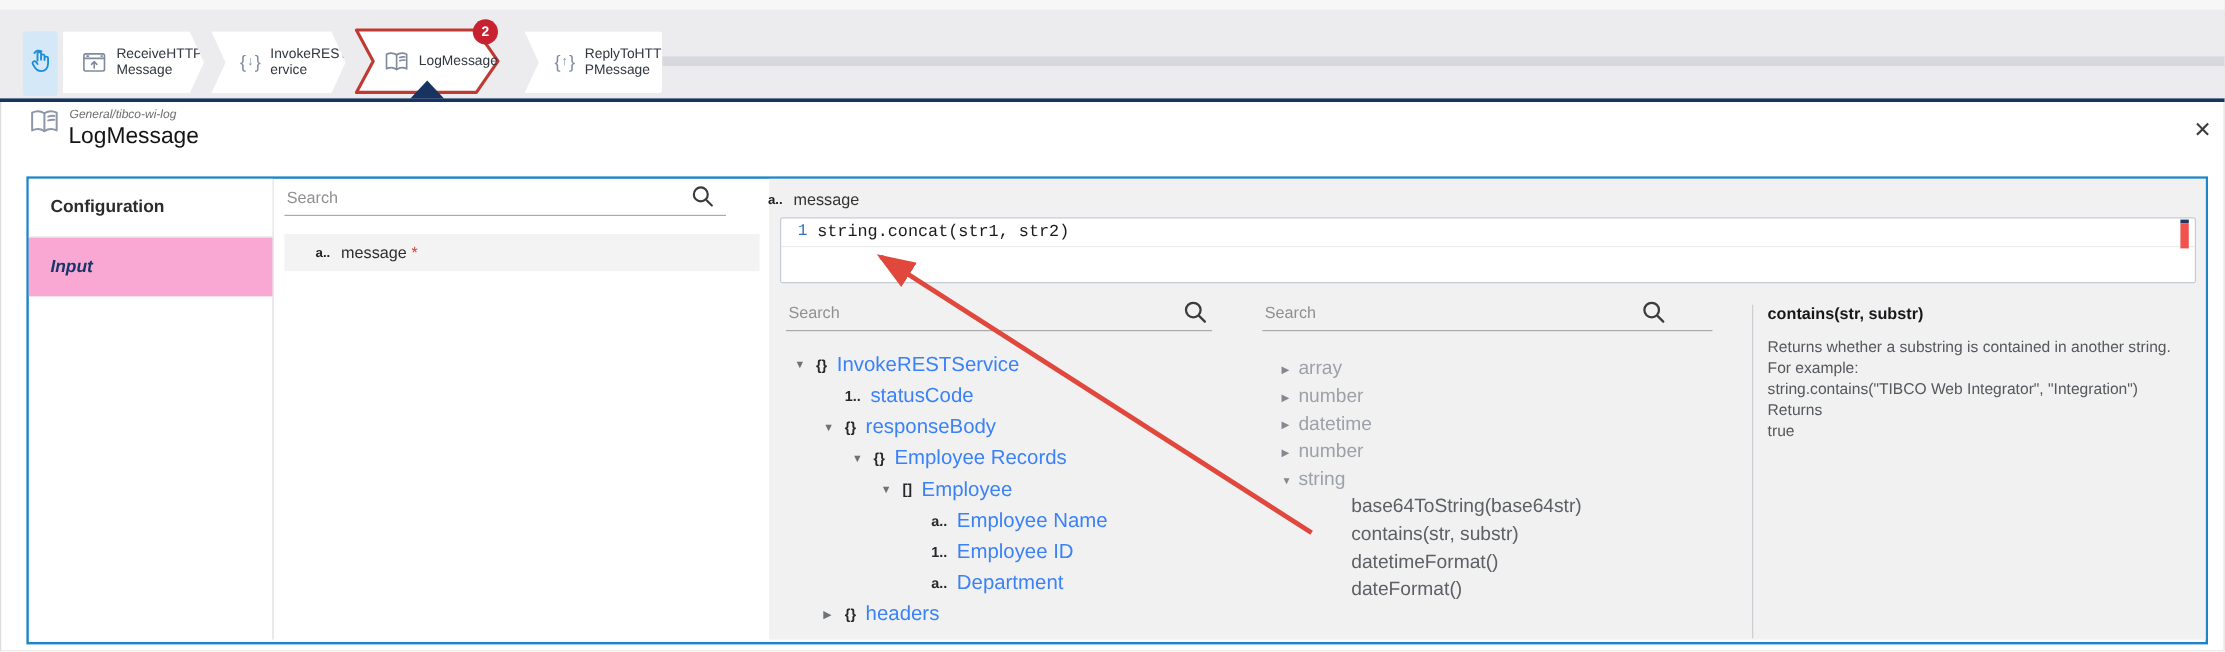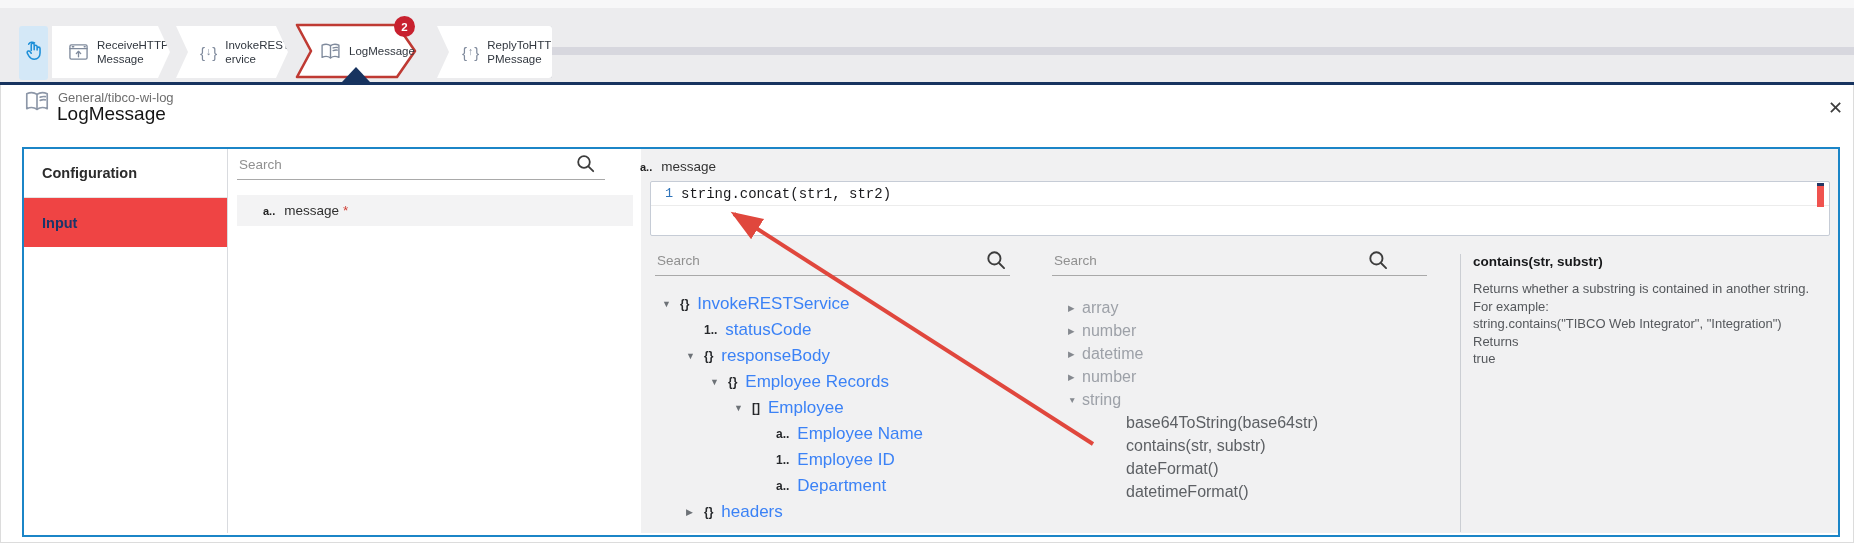--- a/index.html
+++ b/index.html
@@ -32,34 +32,34 @@
          background:var(--badge-red,#c8212f);color:#fff;font-size:11.5px;font-weight:bold;
          display:flex;align-items:center;justify-content:center;}
   .sel-pointer{position:absolute;left:342px;top:67px;width:0;height:0;
                border-left:14px solid transparent;border-right:14px solid transparent;
                border-bottom:15px solid var(--navy,#17335f);}
   .braces .br{font-size:15px;color:#7f8a9c;}
   .braces .ar{font-size:10.5px;color:#7f8a9c;position:relative;top:-1px;margin:0 1px;}
 
   
   .hdr-book{position:absolute;left:24px;top:90px;color:#8d97a8;}
-  .breadcrumb{position:absolute;left:58px;top:90px;font-size:13px;color:#6e6e6e;}
+  .breadcrumb{position:absolute;left:58px;top:90px;font-size:10px;color:#6e6e6e;font-style:italic;}
   .page-title{position:absolute;left:57px;top:103px;font-size:19px;color:#141414;}
   .close-x{position:absolute;left:1828px;top:97px;font-size:18px;color:#3d3d3d;cursor:pointer;}
 
   
   .panel{position:absolute;left:22px;top:147px;width:1818px;height:390px;box-sizing:border-box;
          border:2px solid var(--panel-blue,#1b85c7);background:#fff;}
   .right-bg{position:absolute;left:641px;top:149px;width:1197px;height:384px;background:#f1f1f2;}
   .col-divider{position:absolute;left:227px;top:149px;width:1px;height:384px;background:#d9dbdf;}
 
   .tab{position:absolute;left:24px;width:203px;height:49px;display:flex;align-items:center;
        padding-left:18px;box-sizing:border-box;font-size:14.5px;font-weight:bold;cursor:pointer;}
   .tab-config{top:149px;color:#2c2c2c;border-bottom:1px solid #e4e4e4;background:#fff;}
-  .tab-input{top:198px;color:#1a3569;background:#ef4444;}
+  .tab-input{top:198px;color:#1a3569;background:#f9a8d4;font-style:italic;}
 
   
   .search-input{position:absolute;height:30px;border:none;border-bottom:1px solid #a9a9a9;
                 background:transparent;font-size:13.5px;color:#444;outline:none;
                 font-family:"Liberation Sans",sans-serif;padding:0 26px 0 2px;box-sizing:border-box;}
   .search-input::placeholder{color:#909090;}
   .mag{position:absolute;cursor:pointer;}
 
   
   .fields-list{position:absolute;left:237px;top:195px;width:396px;}
@@ -327,25 +327,25 @@
       <div class="fn-row function">
 
       <span class="lbl">base64ToString(base64str)</span>
     </div>
       <div class="fn-row function">
 
       <span class="lbl">contains(str, substr)</span>
     </div>
       <div class="fn-row function">
 
+      <span class="lbl">datetimeFormat()</span>
+    </div>
+      <div class="fn-row function">
+
       <span class="lbl">dateFormat()</span>
-    </div>
-      <div class="fn-row function">
-
-      <span class="lbl">datetimeFormat()</span>
     </div>
     </div>
 
   <div class="doc-divider"></div>
   <div class="doc-title">contains(str, substr)</div>
   <div class="doc-body">Returns whether a substring is contained in another string.
 For example:
 string.contains("TIBCO Web Integrator", "Integration") Returns
 true</div>
 

